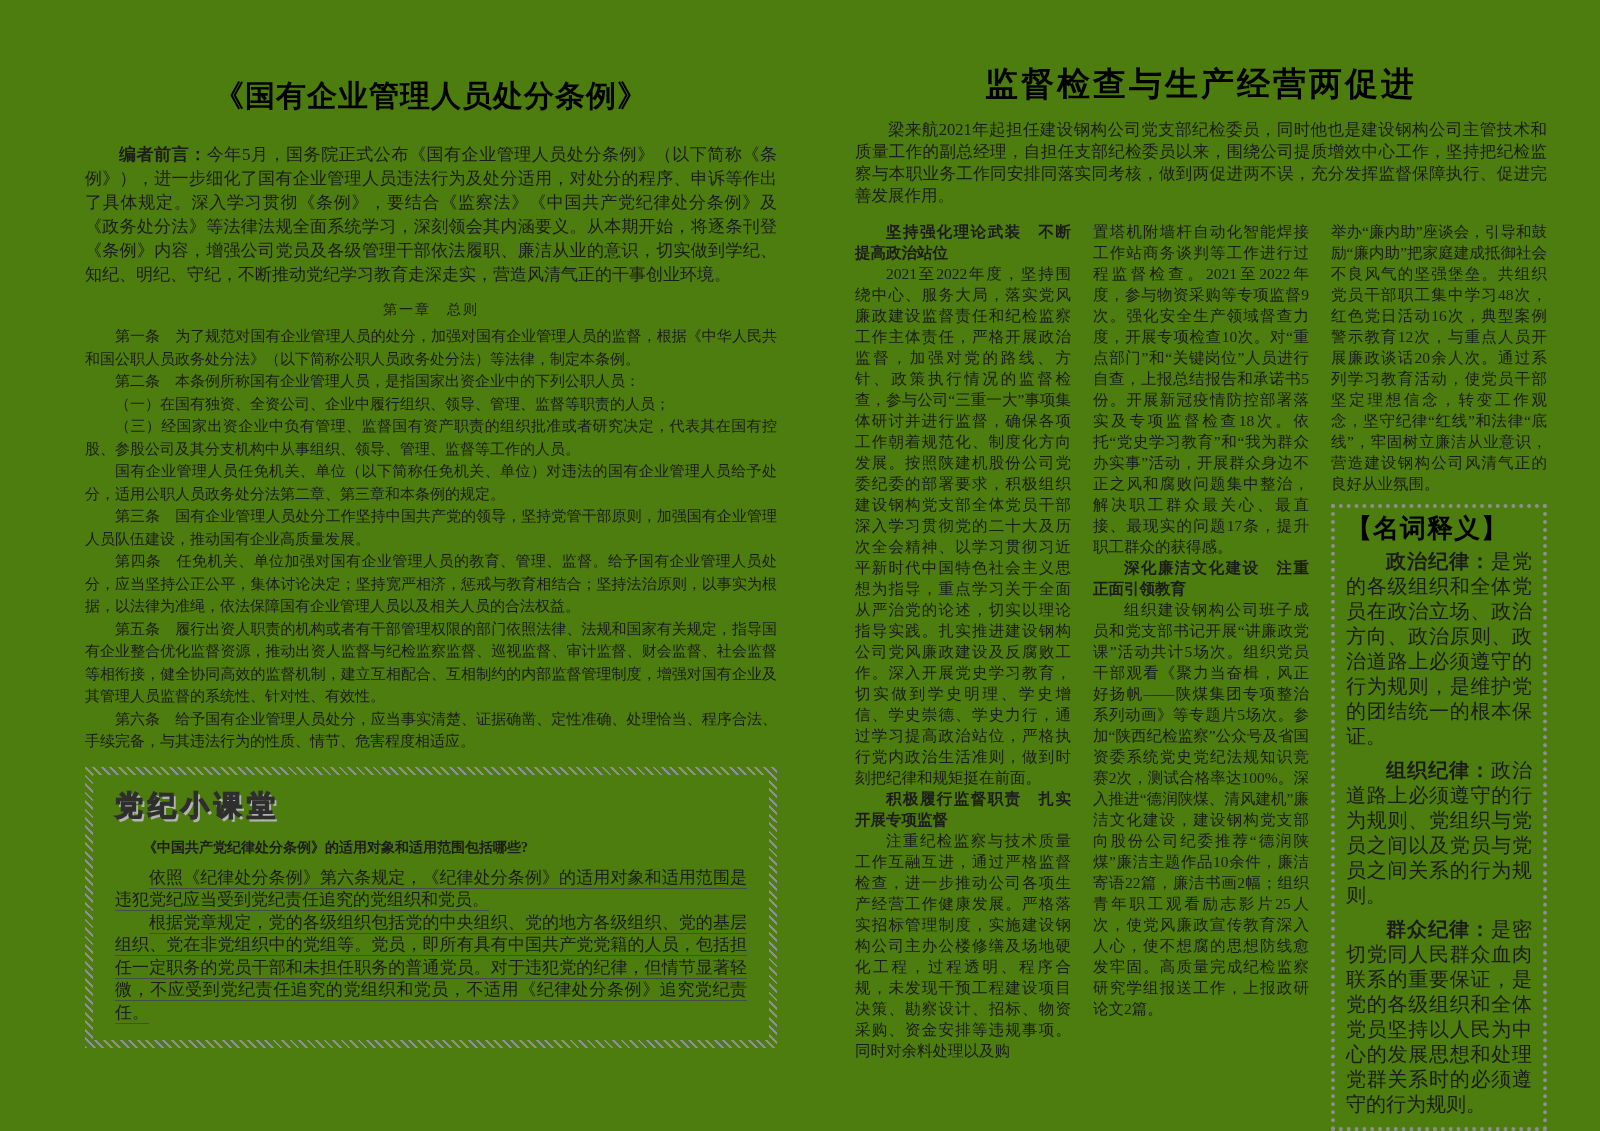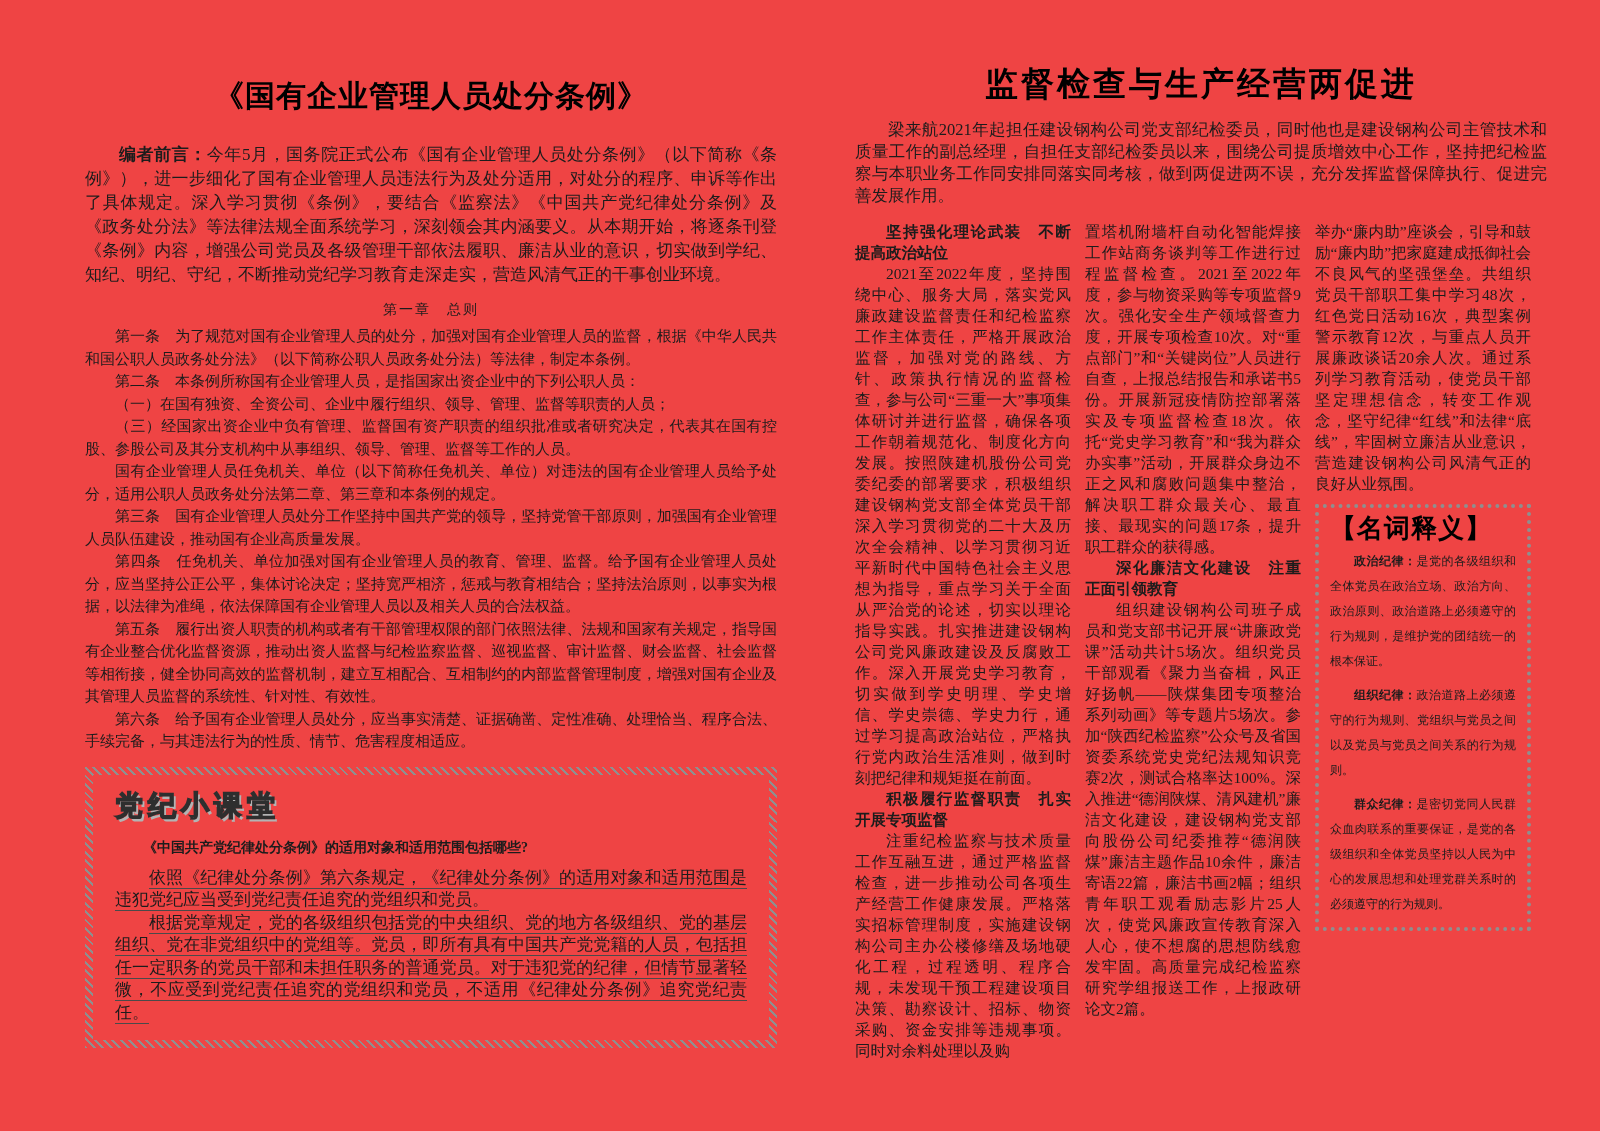--- a/index.html
+++ b/index.html
@@ -1,19 +1,19 @@
 <!DOCTYPE html>
 <html><head>
 <meta charset="utf-8">
 <style>
   html,body{margin:0;padding:0;background:#ffffff;}
   .spread{
     position:relative;
     width:1600px;height:1131px;
-    background:#ef4444;
+    background:#4d7c0f;
     overflow:hidden;
     font-family:"Liberation Serif","DejaVu Serif",serif;
     color:#1c1c1c;
   }
   .page{position:absolute;top:0;}
   .page-left{left:85px;top:76px;width:692px;}
   .page-right{left:855px;top:62px;width:692px;}
 
   
   .left-title{
@@ -68,21 +68,21 @@
   }
   .right-subtitle{
     margin:10px 0 0 0;
     font-size:20px;text-align:center;letter-spacing:1px;
   }
   .right-intro{
     margin:12px 0 0 0;
     font-size:16.5px;line-height:22px;text-align:justify;text-indent:2em;
   }
   .cols{
-    display:flex;gap:14px;margin-top:14px;
+    display:flex;gap:22px;margin-top:14px;
   }
   .col{
     width:216px;flex:0 0 216px;
     font-size:15.5px;line-height:21px;text-align:justify;
   }
   .col-heading{
     margin:0;
     font-size:15.5px;line-height:21px;font-weight:bold;text-indent:2em;text-align:justify;
   }
   .col-para{margin:0;}
@@ -93,21 +93,21 @@
     border:4px dotted #8f8f8f;
     padding:8px 11px 10px 11px;
   }
   .glossary-title{
     font-size:26px;font-weight:bold;letter-spacing:1px;color:#000;
     margin:2px 0 10px 0;
     font-family:"Liberation Sans","DejaVu Sans",sans-serif;
   }
   .glossary-term{
     margin:0 0 9px 0;
-    font-size:12px;line-height:25px;text-align:justify;text-indent:2em;
+    font-size:20px;line-height:25px;text-align:justify;text-indent:2em;
   }
   .glossary-term b{font-weight:bold;}
   .glossary-term:last-child{margin-bottom:0;}
 </style>
 </head>
 <body>
 
 <div class="spread">
 
   <div class="page page-left">

